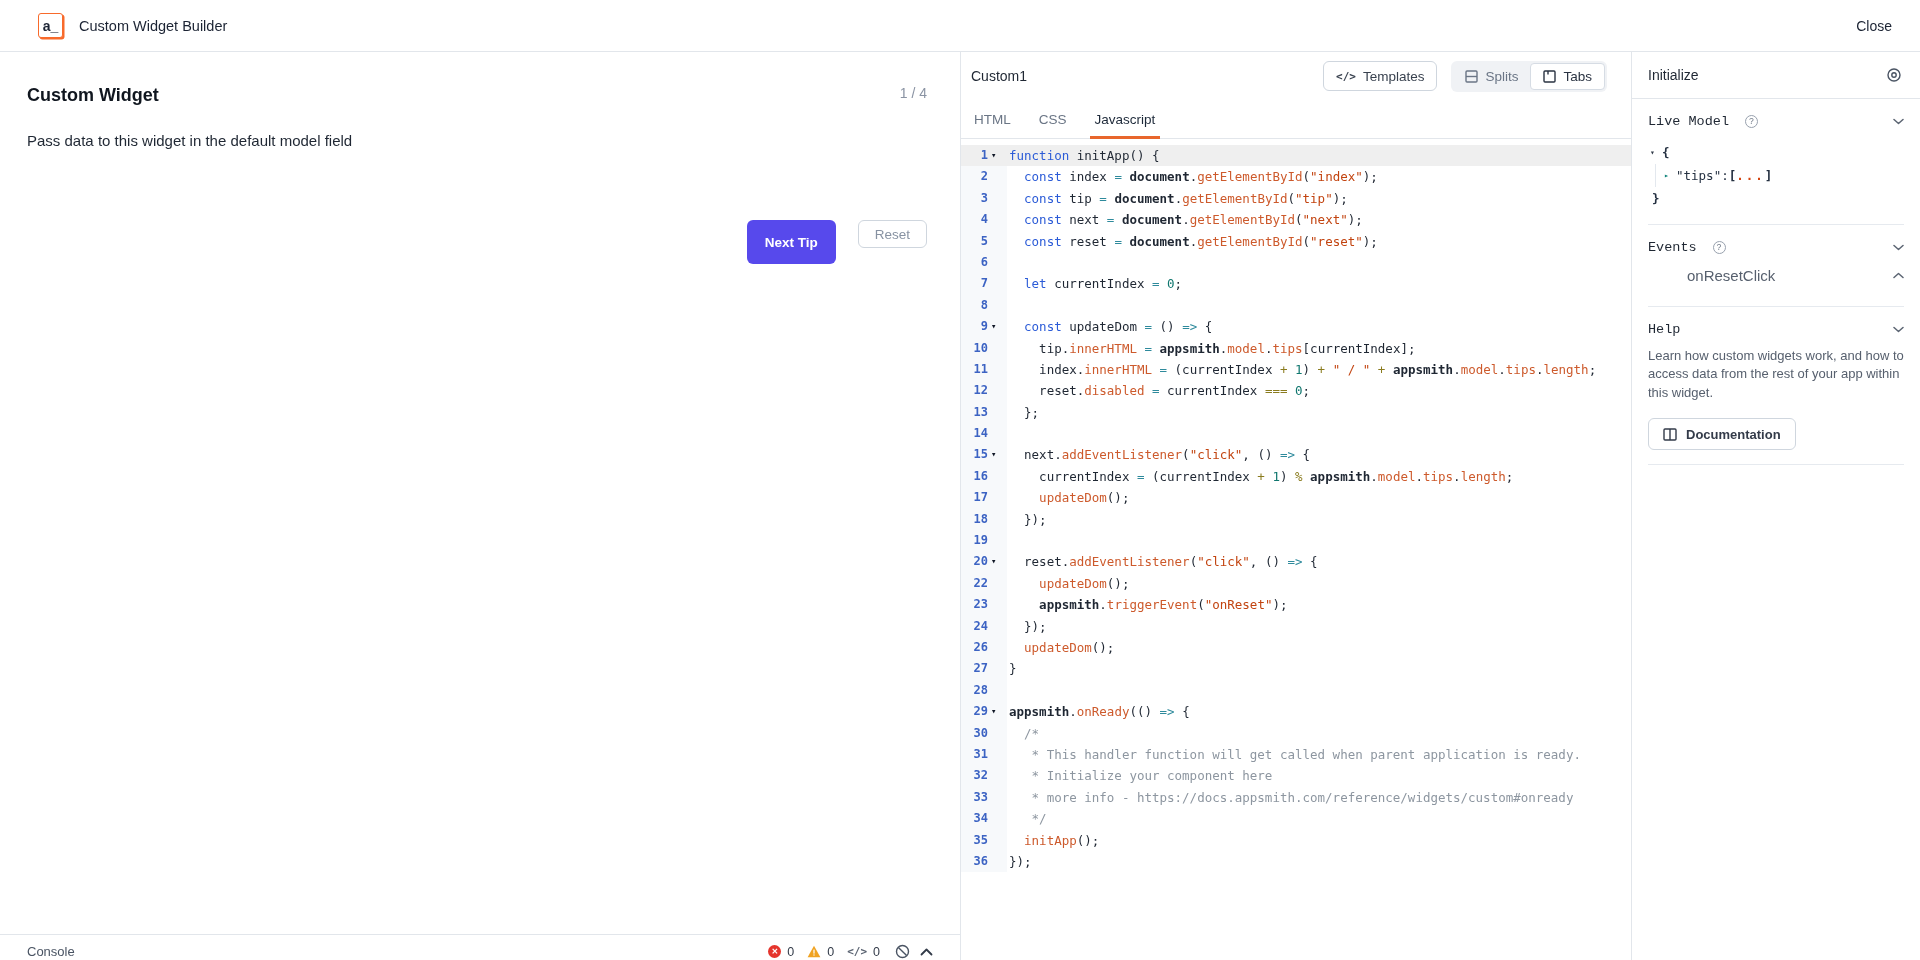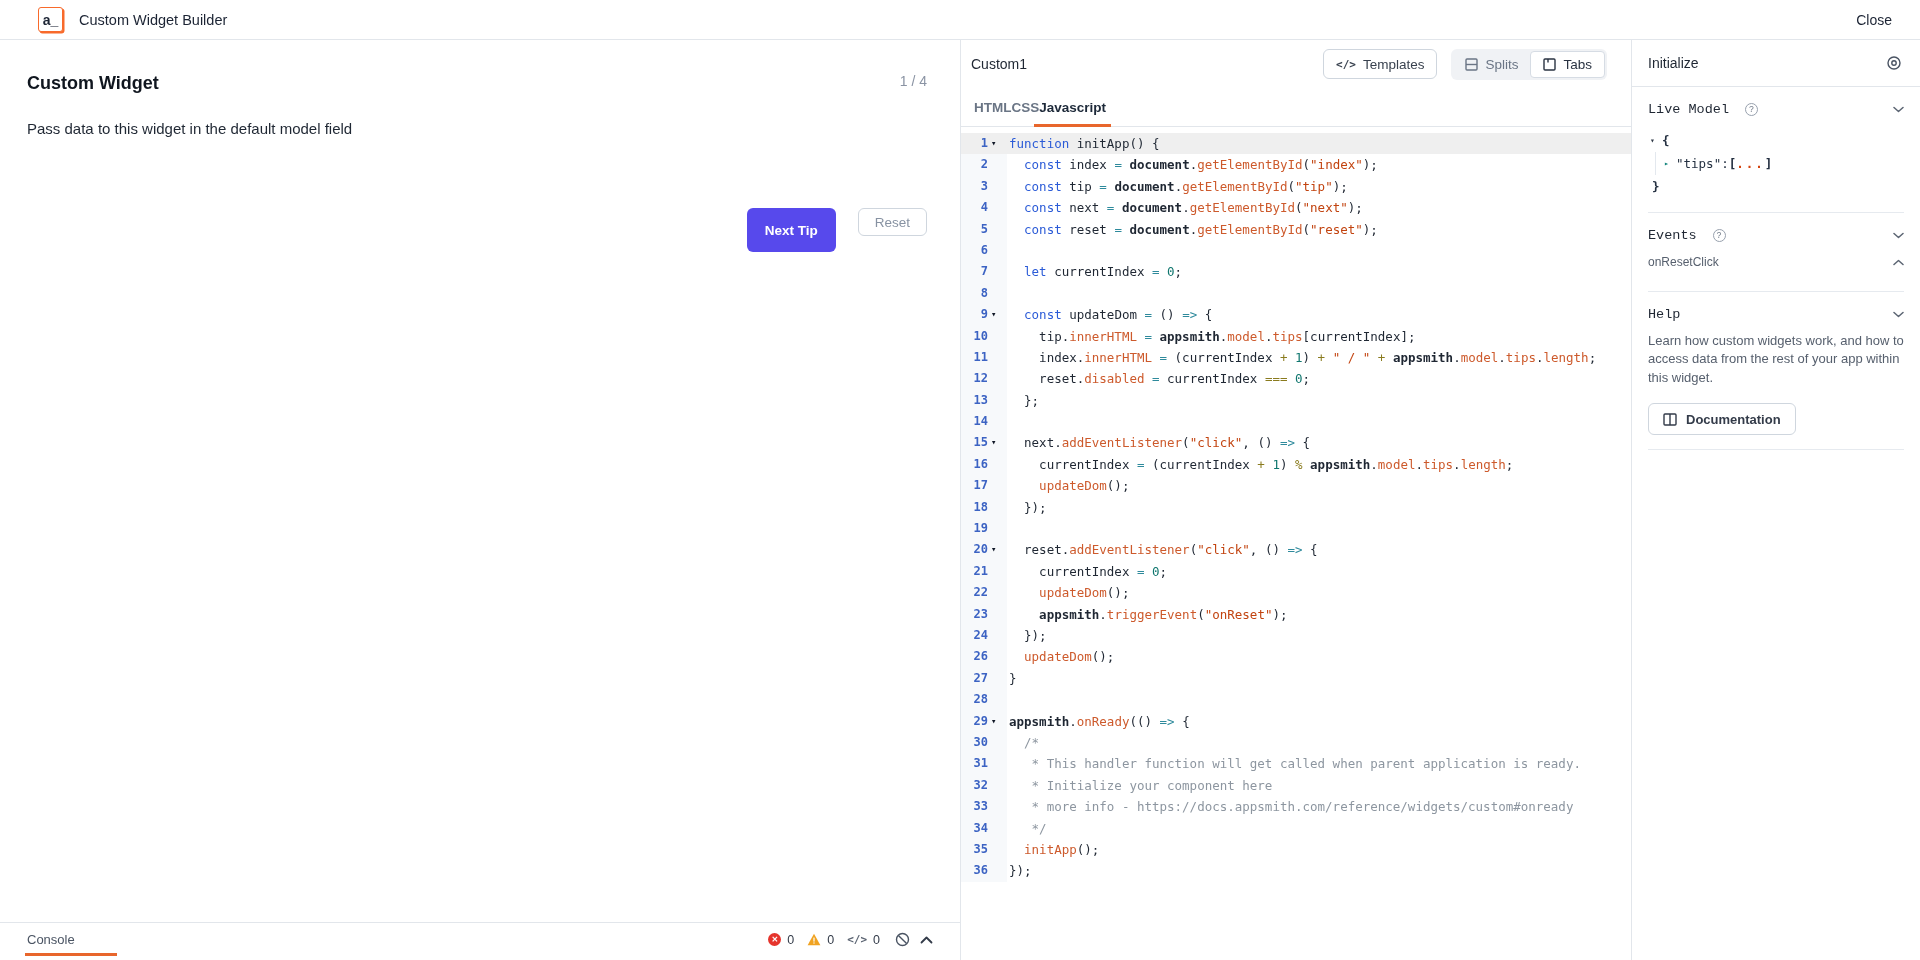--- a/index.html
+++ b/index.html
@@ -1,20 +1,20 @@
 <!DOCTYPE html>
 <html><head>
 <meta charset="utf-8">
 <style>
   * { margin:0; padding:0; box-sizing:border-box; }
   html,body { width:1920px; height:960px; overflow:hidden; background:#fff;
     font-family:"Liberation Sans", sans-serif; color:#1f2733; }
 
   
-  .topbar { height:40px; display:flex; align-items:center; border-bottom:1px solid #e2e6eb;
+  .topbar { height:52px; display:flex; align-items:center; border-bottom:1px solid #e2e6eb;
     padding:0 28px 0 38px; background:#fff; }
   .logo { width:25px; height:25px; border:1.5px solid #f86a2b; border-radius:3px;
     display:flex; align-items:center; justify-content:center; font-weight:700; font-size:14px;
     color:#1c2434; box-shadow:1.5px 1.5px 0 #f86a2b; background:#fff; }
   .app-title { margin-left:16px; font-size:14.5px; font-weight:500; color:#1c2434; }
   .close-btn { margin-left:auto; background:none; border:none; font-size:14px; color:#1c2434;
     cursor:pointer; font-family:inherit; }
 
   
   .main { display:flex; height:920px; }
@@ -53,21 +53,21 @@
   .tpl-btn { display:flex; align-items:center; gap:7px; background:#fff; border:1px solid #cfd6de;
     border-radius:6px; height:30px; padding:0 12px; font-size:13.5px; color:#39424f; cursor:pointer; font-family:inherit; }
   .tpl-glyph { font-family:"DejaVu Sans Mono", monospace; font-size:11px; font-weight:700; color:#39424f; }
   .seg { display:flex; background:#f0f2f5; border-radius:6px; padding:2px; height:31px; }
   .seg-btn { display:flex; align-items:center; gap:7px; border:none; background:none; padding:0 12px;
     font-size:13.5px; color:#6a7585; border-radius:4px; cursor:pointer; font-family:inherit; }
   .seg-btn.selected { background:#fff; border:1px solid #d6dce4; color:#2a3342; }
 
   
   .ed-tabs { height:39px; border-bottom:1px solid #e2e6eb; display:flex; align-items:flex-end;
-    padding:0 0 0 13px;font-weight:bold; }
+    gap:28px; padding:0 0 0 13px; }
   .ed-tab { position:relative; font-size:13.5px; color:#6a7585; height:100%;
     display:flex; align-items:center; cursor:pointer; }
   .ed-tab.active { color:#1d2939; }
   .ed-tab.active::after { content:""; position:absolute; left:-5px; right:-5px; bottom:-1px;
     height:3px; background:#e8662c; }
 
   
   .code { flex:1; overflow:hidden; font-family:"DejaVu Sans Mono", monospace; font-size:12.5px;
     padding-top:6px; background:#fff; }
   .cl { display:flex; height:21.4px; line-height:21.4px; white-space:pre; }
@@ -99,21 +99,21 @@
     font-size:8.5px; display:flex; align-items:center; justify-content:center; }
   .chev { margin-left:auto; display:flex; }
   .divider { height:1px; background:#e6eaef; margin-top:14px; }
   .tree { font-family:"DejaVu Sans Mono", monospace; font-size:12.5px; color:#243041; padding:6px 0 0 2px; }
   .tree-row { height:23px; display:flex; align-items:center; }
   .tree-arrow-down { font-size:8px; color:#303a48; width:12px; cursor:pointer; }
   .tree-arrow-right { font-size:8px; color:#12857c; width:12px; cursor:pointer; }
   .tree-indent { margin-left:5px; padding-left:8px; border-left:1px solid #e3e8ee; }
   .tree-brace { font-weight:700; }
   .tree-dots { color:#d4440f; font-weight:700; letter-spacing:2px; }
-  .evt-item { display:flex; align-items:center; padding:6px 0 8px 0; font-size:12px; color:#57606e; cursor:pointer; }
+  .evt-item { display:flex; align-items:center; padding:6px 0 8px 0; font-size:15px; color:#57606e; cursor:pointer;margin-left:39px; }
   .help-body { font-size:13px; color:#57606e; line-height:1.42; padding:4px 0 0 0; }
   .doc-btn { margin-top:16px; display:flex; align-items:center; gap:9px; background:#fff;
     border:1px solid #cfd6de; border-radius:6px; height:32px; padding:0 14px; font-size:13px;
     font-weight:600; color:#333b49; cursor:pointer; font-family:inherit; }
   svg.sicon { display:block; }
 </style>
 </head>
 <body>
 
 <header class="topbar">
@@ -209,21 +209,20 @@
         <div class="cl"><span class="gut"><span class="ln">11</span><span class="fold"></span></span><span class="ct"><span class="tk-pl">    index.</span><span class="tk-prop">innerHTML</span><span class="tk-pl"> </span><span class="tk-opa">=</span><span class="tk-pl"> (currentIndex </span><span class="tk-opb">+</span><span class="tk-pl"> </span><span class="tk-num">1</span><span class="tk-pl">) </span><span class="tk-opb">+</span><span class="tk-pl"> </span><span class="tk-str">" / "</span><span class="tk-pl"> </span><span class="tk-opb">+</span><span class="tk-pl"> </span><span class="tk-obj">appsmith</span><span class="tk-pl">.</span><span class="tk-prop">model</span><span class="tk-pl">.</span><span class="tk-prop">tips</span><span class="tk-pl">.</span><span class="tk-prop">length</span><span class="tk-pl">;</span></span></div>
         <div class="cl"><span class="gut"><span class="ln">12</span><span class="fold"></span></span><span class="ct"><span class="tk-pl">    reset.</span><span class="tk-prop">disabled</span><span class="tk-pl"> </span><span class="tk-opa">=</span><span class="tk-pl"> currentIndex </span><span class="tk-opb">===</span><span class="tk-pl"> </span><span class="tk-num">0</span><span class="tk-pl">;</span></span></div>
         <div class="cl"><span class="gut"><span class="ln">13</span><span class="fold"></span></span><span class="ct"><span class="tk-pl">  };</span></span></div>
         <div class="cl"><span class="gut"><span class="ln">14</span><span class="fold"></span></span><span class="ct"></span></div>
         <div class="cl"><span class="gut"><span class="ln">15</span><span class="fold">▾</span></span><span class="ct"><span class="tk-pl">  next.</span><span class="tk-prop">addEventListener</span><span class="tk-pl">(</span><span class="tk-str">"click"</span><span class="tk-pl">, () </span><span class="tk-opa">=&gt;</span><span class="tk-pl"> {</span></span></div>
         <div class="cl"><span class="gut"><span class="ln">16</span><span class="fold"></span></span><span class="ct"><span class="tk-pl">    currentIndex </span><span class="tk-opa">=</span><span class="tk-pl"> (currentIndex </span><span class="tk-opb">+</span><span class="tk-pl"> </span><span class="tk-num">1</span><span class="tk-pl">) </span><span class="tk-opb">%</span><span class="tk-pl"> </span><span class="tk-obj">appsmith</span><span class="tk-pl">.</span><span class="tk-prop">model</span><span class="tk-pl">.</span><span class="tk-prop">tips</span><span class="tk-pl">.</span><span class="tk-prop">length</span><span class="tk-pl">;</span></span></div>
         <div class="cl"><span class="gut"><span class="ln">17</span><span class="fold"></span></span><span class="ct"><span class="tk-pl">    </span><span class="tk-prop">updateDom</span><span class="tk-pl">();</span></span></div>
         <div class="cl"><span class="gut"><span class="ln">18</span><span class="fold"></span></span><span class="ct"><span class="tk-pl">  });</span></span></div>
         <div class="cl"><span class="gut"><span class="ln">19</span><span class="fold"></span></span><span class="ct"></span></div>
         <div class="cl"><span class="gut"><span class="ln">20</span><span class="fold">▾</span></span><span class="ct"><span class="tk-pl">  reset.</span><span class="tk-prop">addEventListener</span><span class="tk-pl">(</span><span class="tk-str">"click"</span><span class="tk-pl">, () </span><span class="tk-opa">=&gt;</span><span class="tk-pl"> {</span></span></div>
-        <div class="cl"><span class="gut"><span class="ln">21</span><span class="fold"></span></span><span class="ct"><span class="tk-pl">    currentIndex </span><span class="tk-opa">=</span><span class="tk-pl"> </span><span class="tk-num">0</span><span class="tk-pl">;</span></span></div>
         <div class="cl"><span class="gut"><span class="ln">22</span><span class="fold"></span></span><span class="ct"><span class="tk-pl">    </span><span class="tk-prop">updateDom</span><span class="tk-pl">();</span></span></div>
         <div class="cl"><span class="gut"><span class="ln">23</span><span class="fold"></span></span><span class="ct"><span class="tk-pl">    </span><span class="tk-obj">appsmith</span><span class="tk-pl">.</span><span class="tk-prop">triggerEvent</span><span class="tk-pl">(</span><span class="tk-str">"onReset"</span><span class="tk-pl">);</span></span></div>
         <div class="cl"><span class="gut"><span class="ln">24</span><span class="fold"></span></span><span class="ct"><span class="tk-pl">  });</span></span></div>
         <div class="cl"><span class="gut"><span class="ln">26</span><span class="fold"></span></span><span class="ct"><span class="tk-pl">  </span><span class="tk-prop">updateDom</span><span class="tk-pl">();</span></span></div>
         <div class="cl"><span class="gut"><span class="ln">27</span><span class="fold"></span></span><span class="ct"><span class="tk-pl">}</span></span></div>
         <div class="cl"><span class="gut"><span class="ln">28</span><span class="fold"></span></span><span class="ct"></span></div>
         <div class="cl"><span class="gut"><span class="ln">29</span><span class="fold">▾</span></span><span class="ct"><span class="tk-obj">appsmith</span><span class="tk-pl">.</span><span class="tk-prop">onReady</span><span class="tk-pl">(() </span><span class="tk-opa">=&gt;</span><span class="tk-pl"> {</span></span></div>
         <div class="cl"><span class="gut"><span class="ln">30</span><span class="fold"></span></span><span class="ct"><span class="tk-cm">  /*</span></span></div>
         <div class="cl"><span class="gut"><span class="ln">31</span><span class="fold"></span></span><span class="ct"><span class="tk-cm">   * This handler function will get called when parent application is ready.</span></span></div>
         <div class="cl"><span class="gut"><span class="ln">32</span><span class="fold"></span></span><span class="ct"><span class="tk-cm">   * Initialize your component here</span></span></div>

